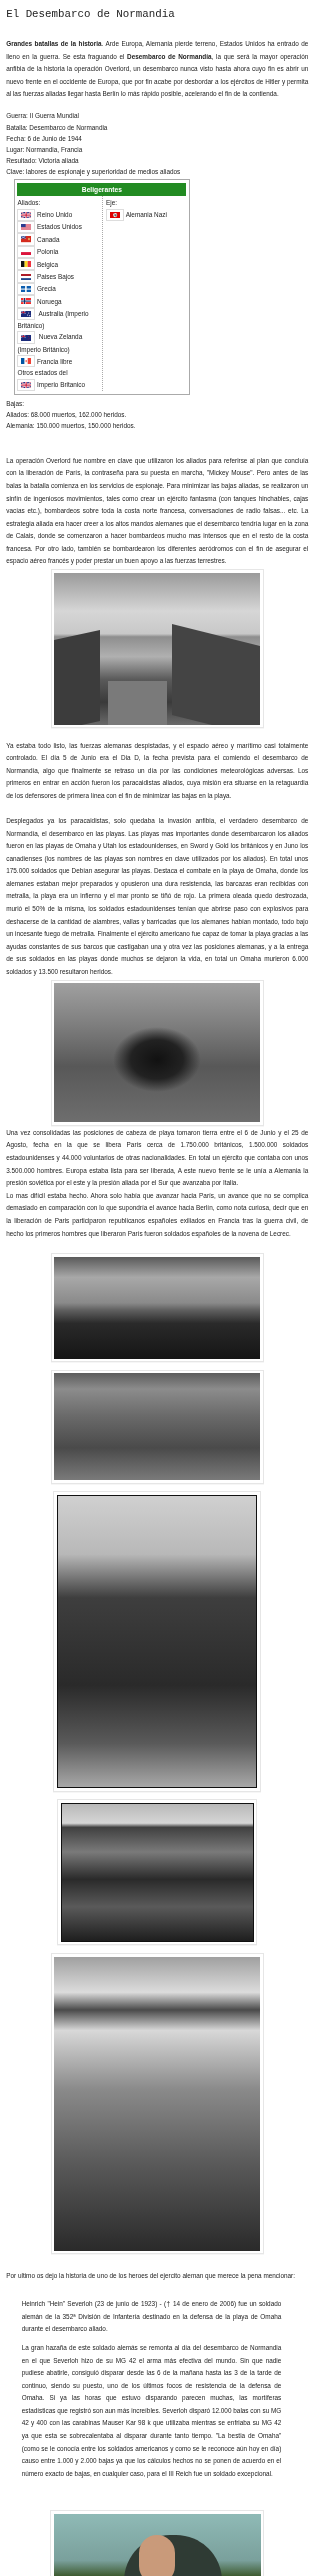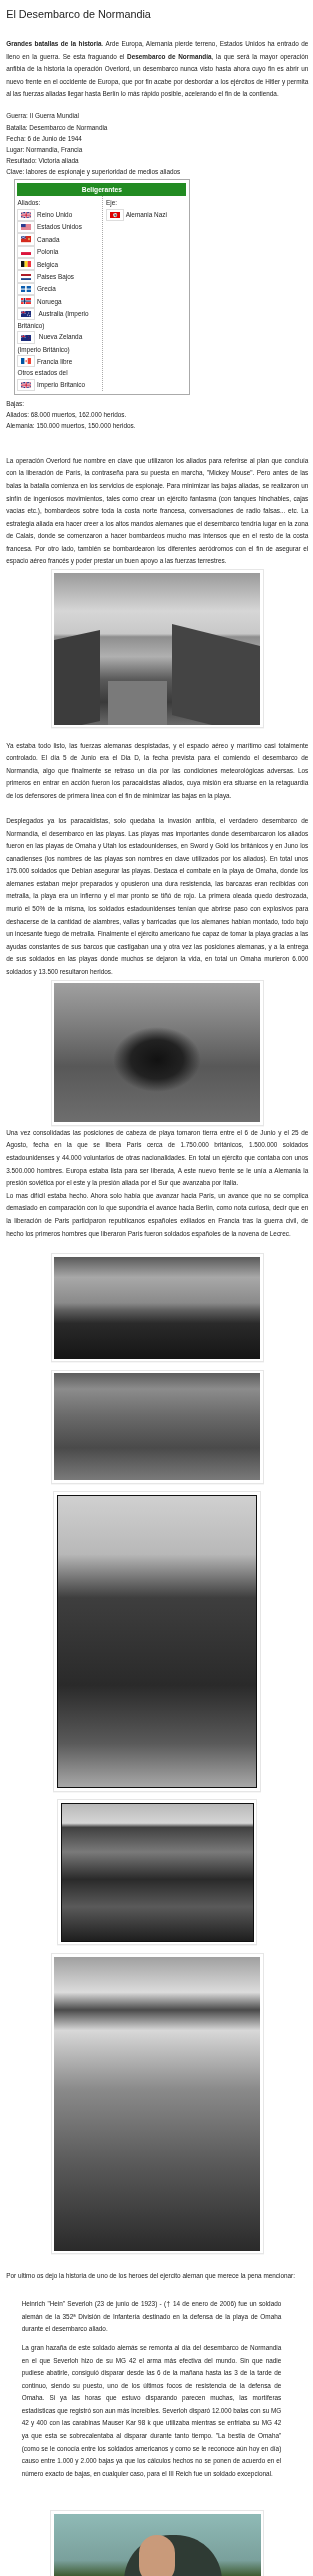--- a/index.html
+++ b/index.html
@@ -1,18 +1,18 @@
 <!DOCTYPE html>
 <html style="font-size:8.2px"><head>
 <meta charset="utf-8">
 <style>
   html, body { margin:0; padding:0; background:#ffffff; }
   body { width:314px; font-family:"Liberation Sans", sans-serif; color:#222; }
   .page { padding:0 5.7px 0 6.2px; }
-  h1 { font-weight:normal; font-size:10.8px; margin:0; padding:8.2px 0 0 0; height:20.6px; color:#222; }
+  h1 { font-weight:normal; font-size:10.8px; margin:0; padding:8.2px 0 0 0; height:20.6px; color:#222;font-family:Liberation Mono, monospace; }
   p { margin:0; font-size:6.4px; line-height:12.6px; text-align:justify; }
   .intro { margin-top:9.3px; }
   .info { margin-top:9.3px; font-size:6.4px; line-height:11.2px; }
   .info div { white-space:nowrap; }
   .belig { margin-left:7.7px; width:176px; border:0.5px solid #aaa; padding:2.6px 2.6px 3.1px 2.6px; box-sizing:border-box; margin-top:1.5px; }
   .belig-head { background:#228b22; color:#fff; font-weight:bold; text-align:center; font-size:6.7px; height:13px; line-height:13px; }
   .belig-cols { display:flex; font-size:6.4px; line-height:11.3px; }
   .col-a { width:85px; border-right:0.5px dotted #aaa; padding-top:1.5px; }
   .col-e { padding:1.5px 0 0 2.6px; }
   .flag-row { display:flex; align-items:center; min-height:12.4px; }

